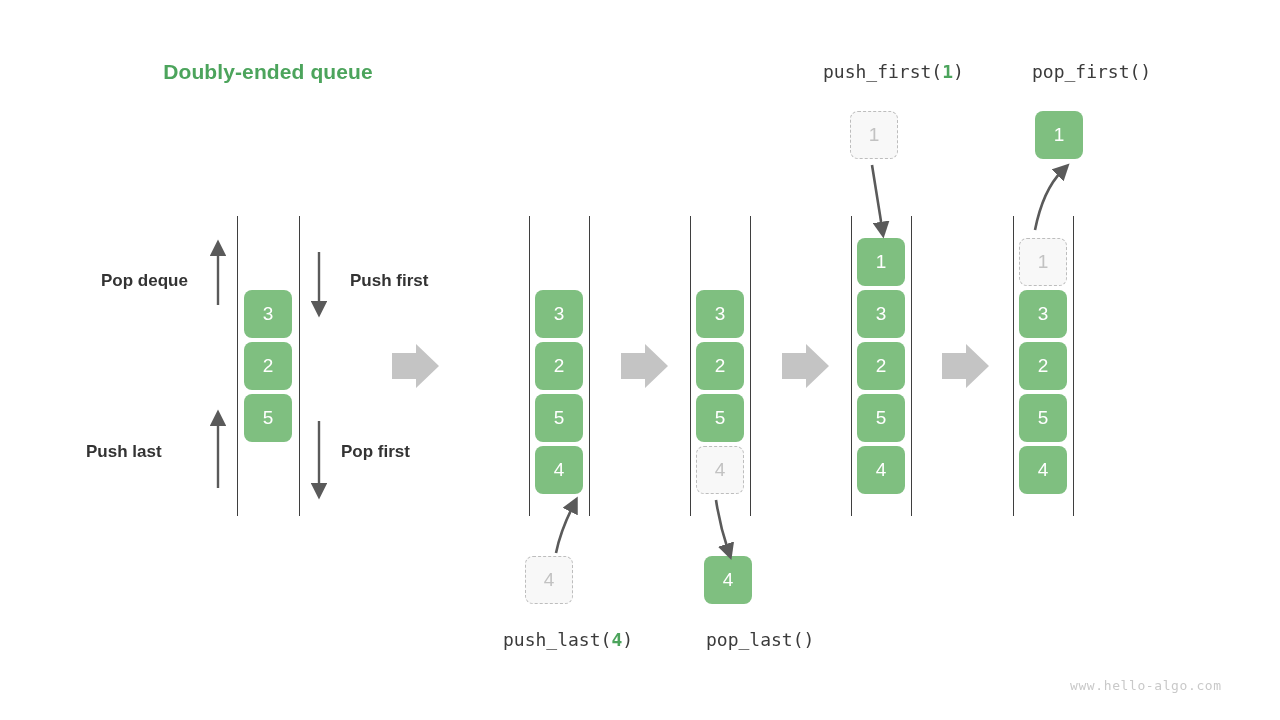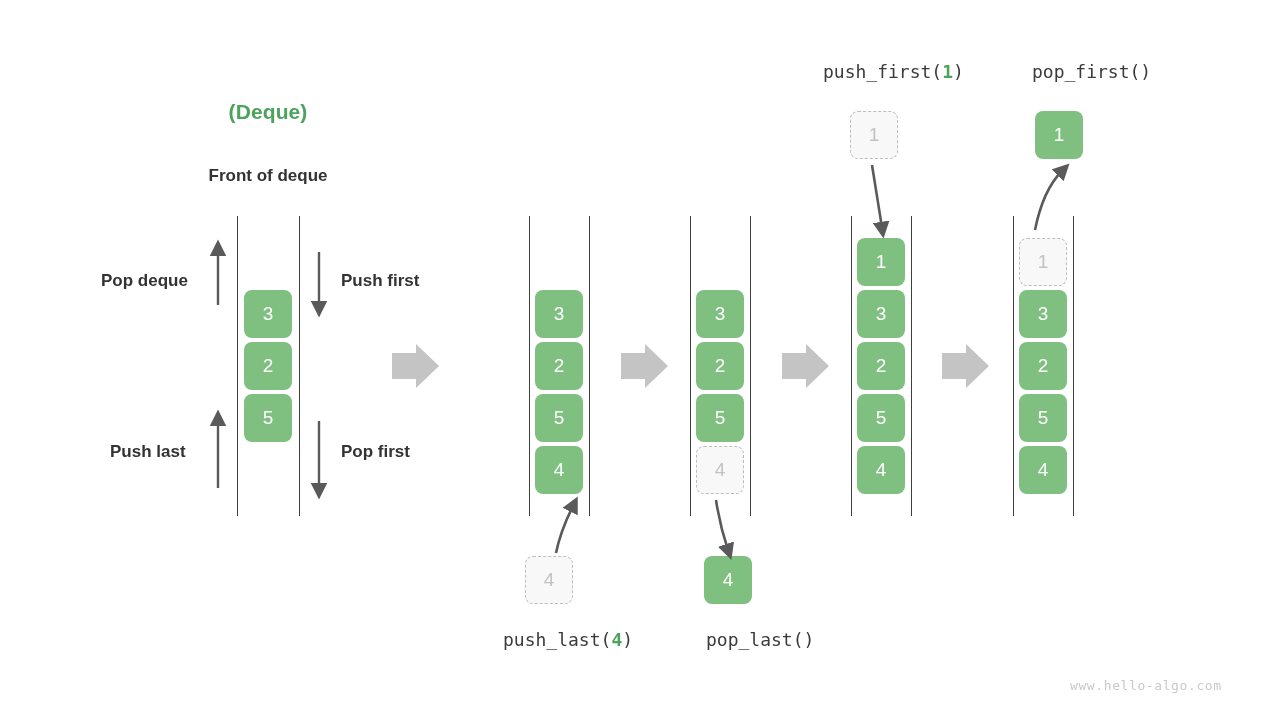--- a/index.html
+++ b/index.html
@@ -54,27 +54,26 @@
 
   
   svg.ov{position:absolute;left:0;top:0;width:1280px;height:720px;
          pointer-events:none;overflow:visible;}
 </style>
 </head>
 <body>
 
 <div id="stage">
 
-  <div class="abs title" style="left:148px;top:100px;width:240px;">(Deque)</div>
+  <div class="abs title" style="left:148px;top:60px;width:240px;">Doubly-ended queue</div>
 
-  <div class="abs hdr-label" style="left:148px;top:166px;width:240px;">Front of deque</div>
 
   <div class="abs side-label" style="left:101px;top:271px;">Pop deque</div>
-  <div class="abs side-label" style="left:341px;top:271px;">Push first</div>
-  <div class="abs side-label" style="left:110px;top:442px;">Push last</div>
+  <div class="abs side-label" style="left:350px;top:271px;">Push first</div>
+  <div class="abs side-label" style="left:86px;top:442px;">Push last</div>
   <div class="abs side-label" style="left:341px;top:442px;">Pop first</div>
 
   <div class="abs code-label" style="left:823px;top:61px;">
     <span>push_first(</span><span class="arg">1</span><span>)</span>
   </div>
   <div class="abs code-label" style="left:1032px;top:61px;">pop_first()</div>
 
   <div class="abs code-label" style="left:503px;top:629px;">
     <span>push_last(</span><span class="arg">4</span><span>)</span>
   </div>

